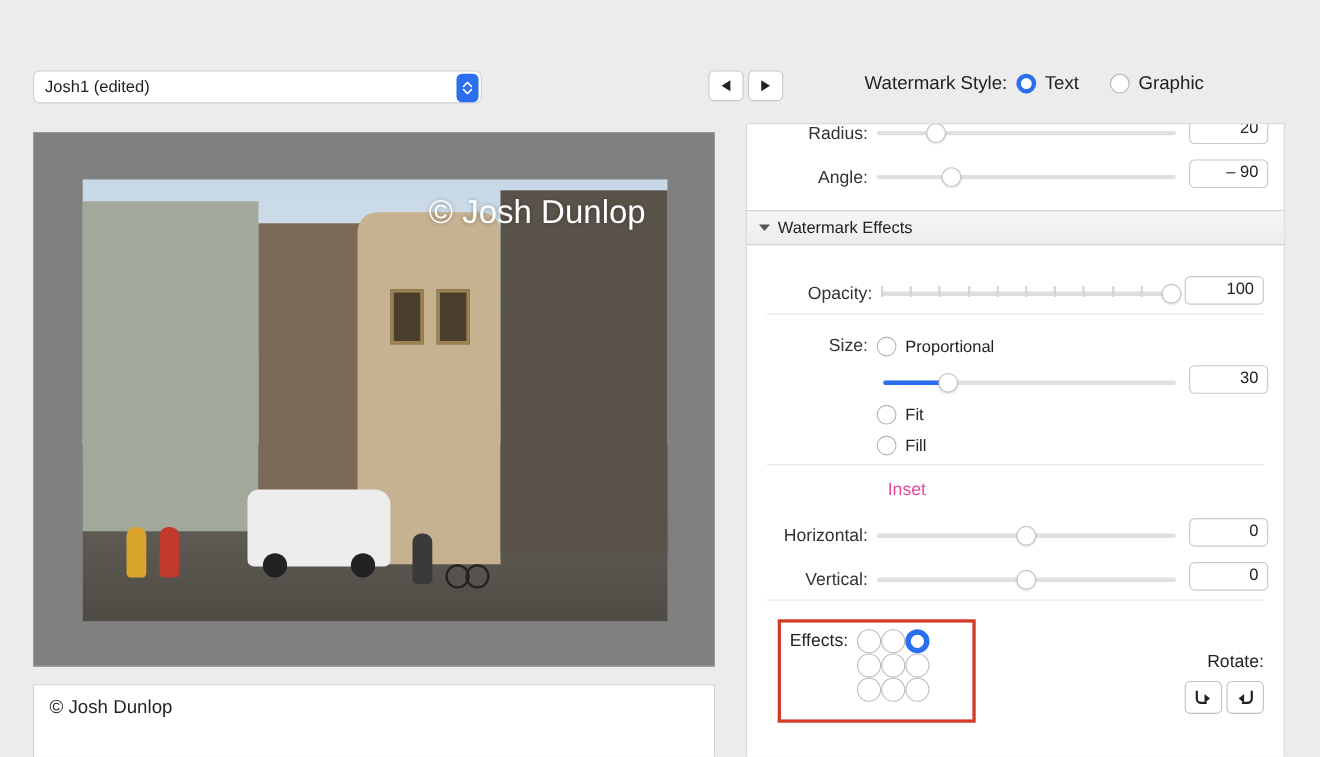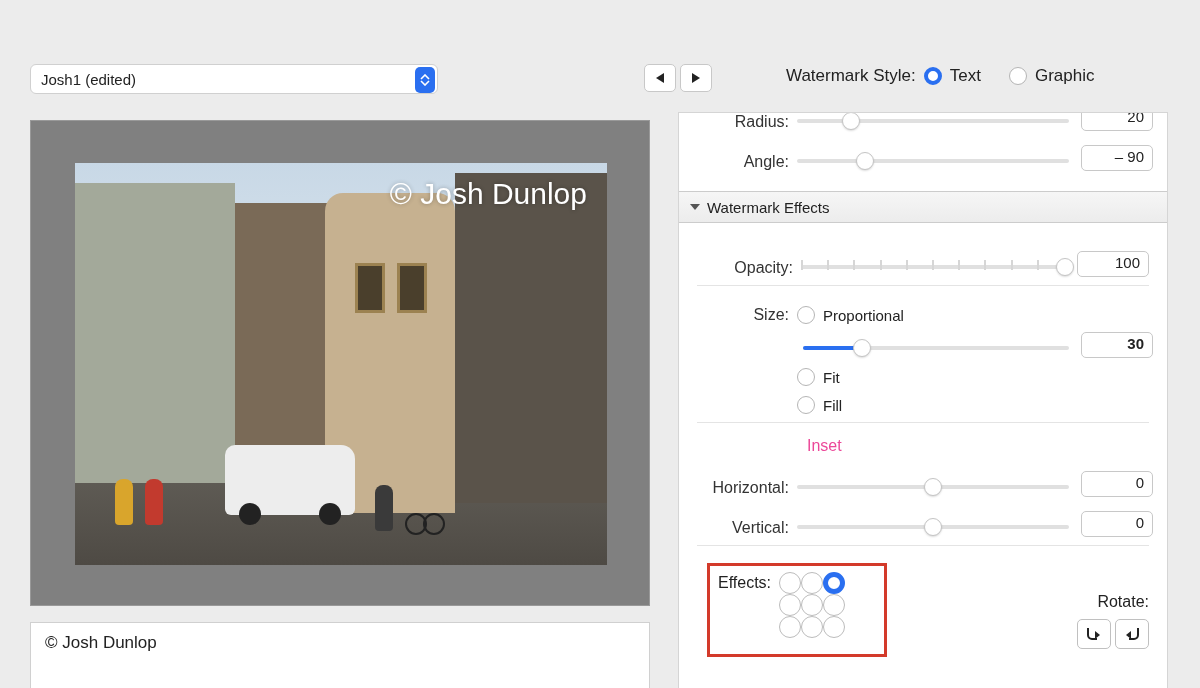--- a/index.html
+++ b/index.html
@@ -198,21 +198,21 @@
         <div class="valbox">100</div>
       </div>
 
       <div class="divider"></div>
 
       <div class="row" style="padding:0 14px; height:30px;">
         <div class="lbl" style="width:104px;">Size:</div>
         <span class="radio"></span>
         <span style="margin-left:8px;">Proportional</span>
       </div>
-      <div class="row" style="padding:0 14px; height:34px;font-weight:bold;">
+      <div class="row" style="padding:0 14px; height:34px;">
         <div style="width:110px;"></div>
         <div class="slider">
           <div class="track"></div>
           <div class="fill" style="width:22%;"></div>
           <div class="thumb" style="left:22%;"></div>
         </div>
         <div class="valbox">30</div>
       </div>
       <div class="row" style="padding:0 14px; height:28px;">
         <div style="width:104px;"></div>

